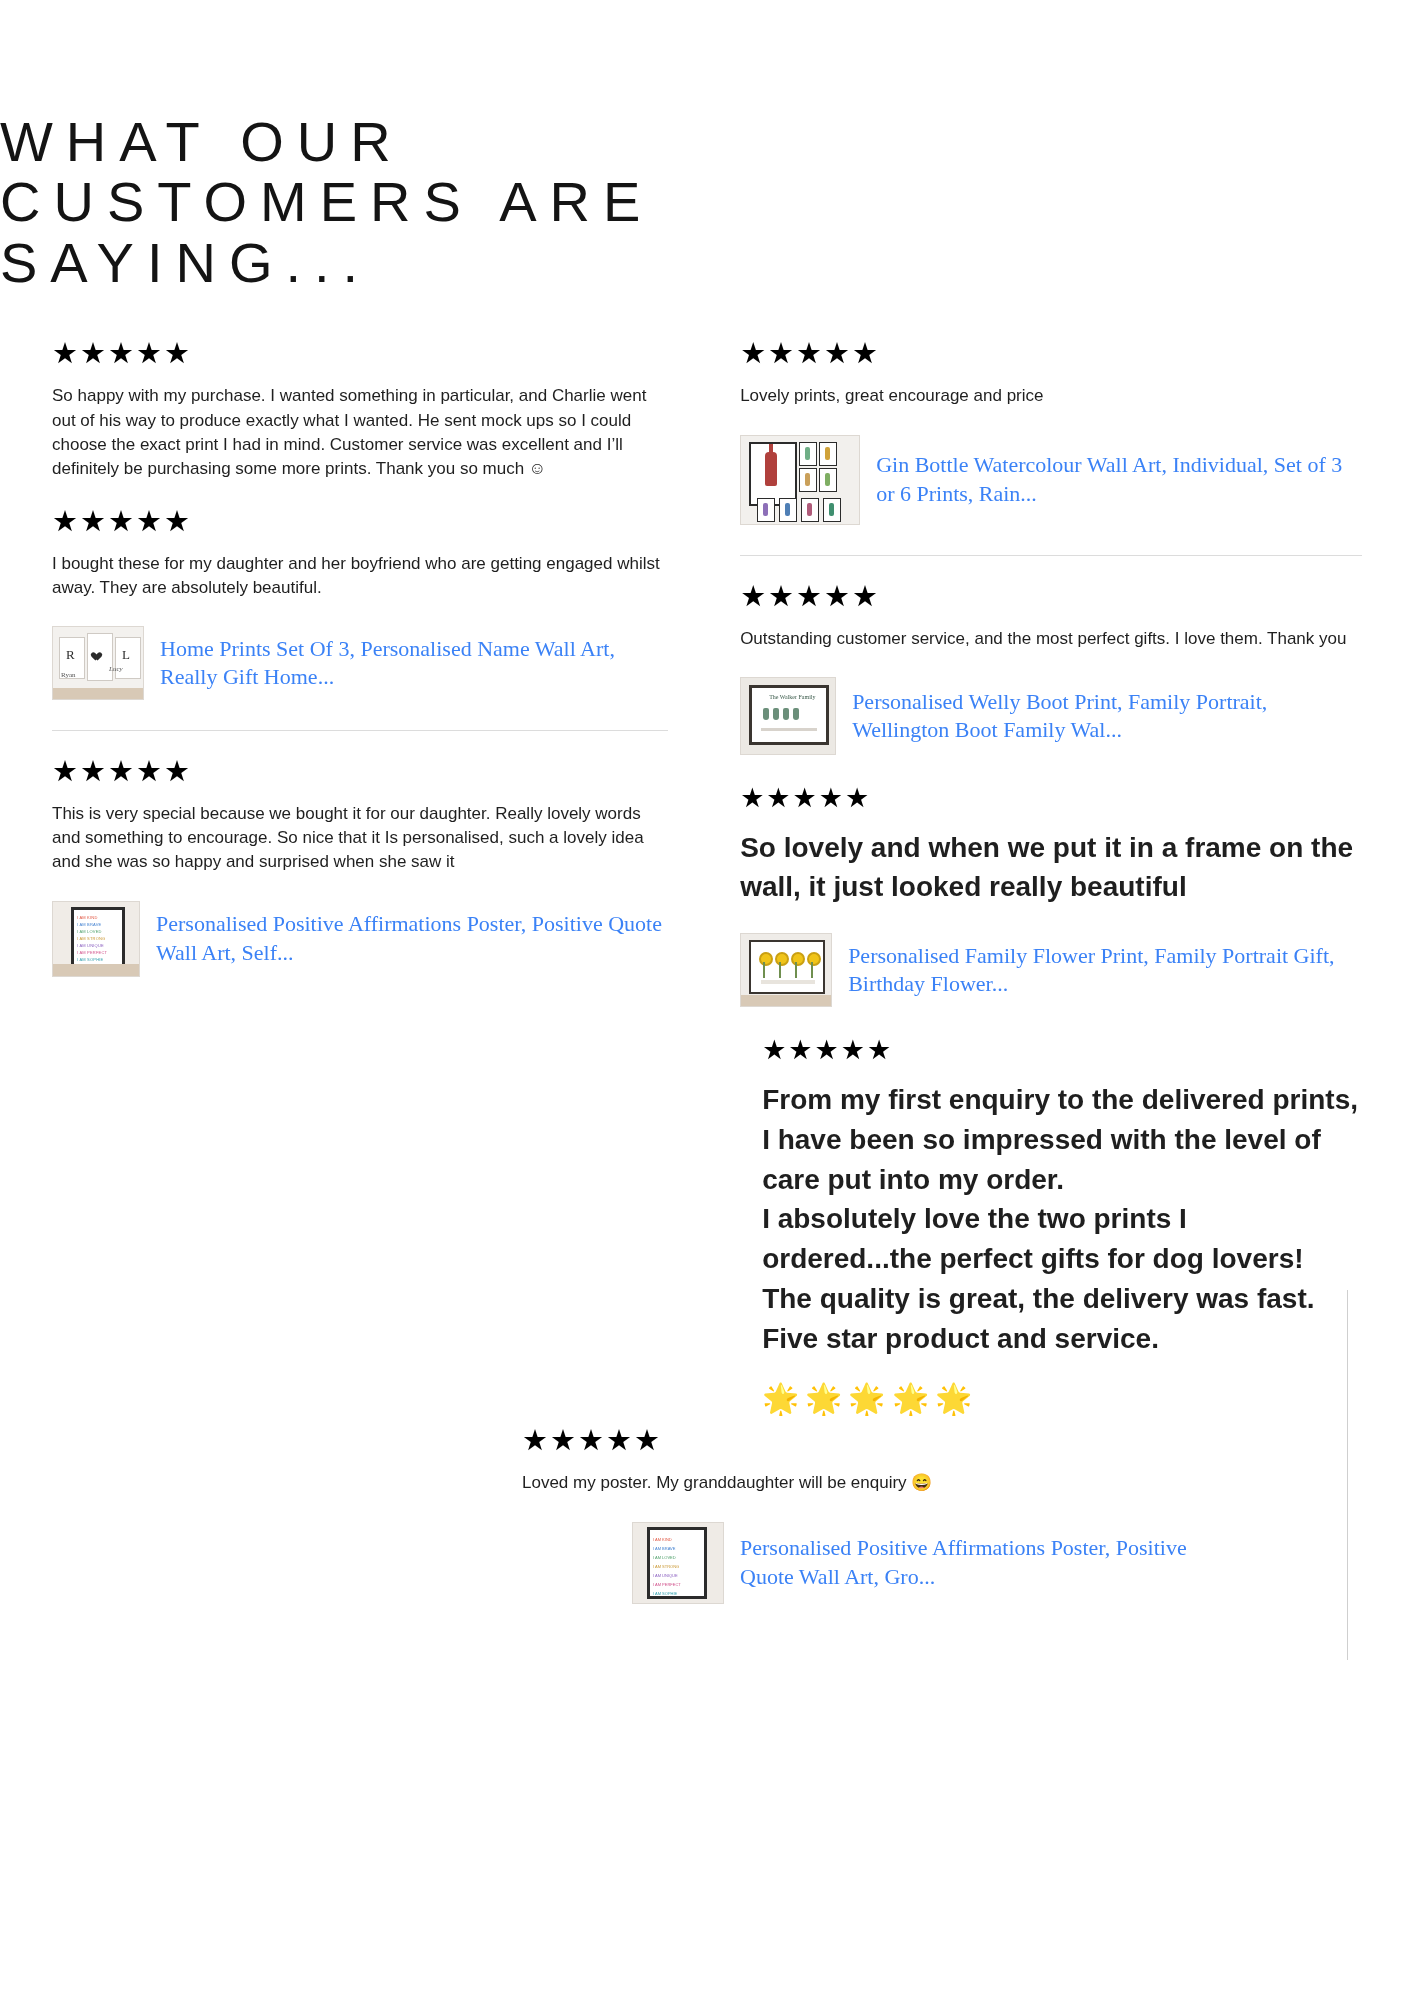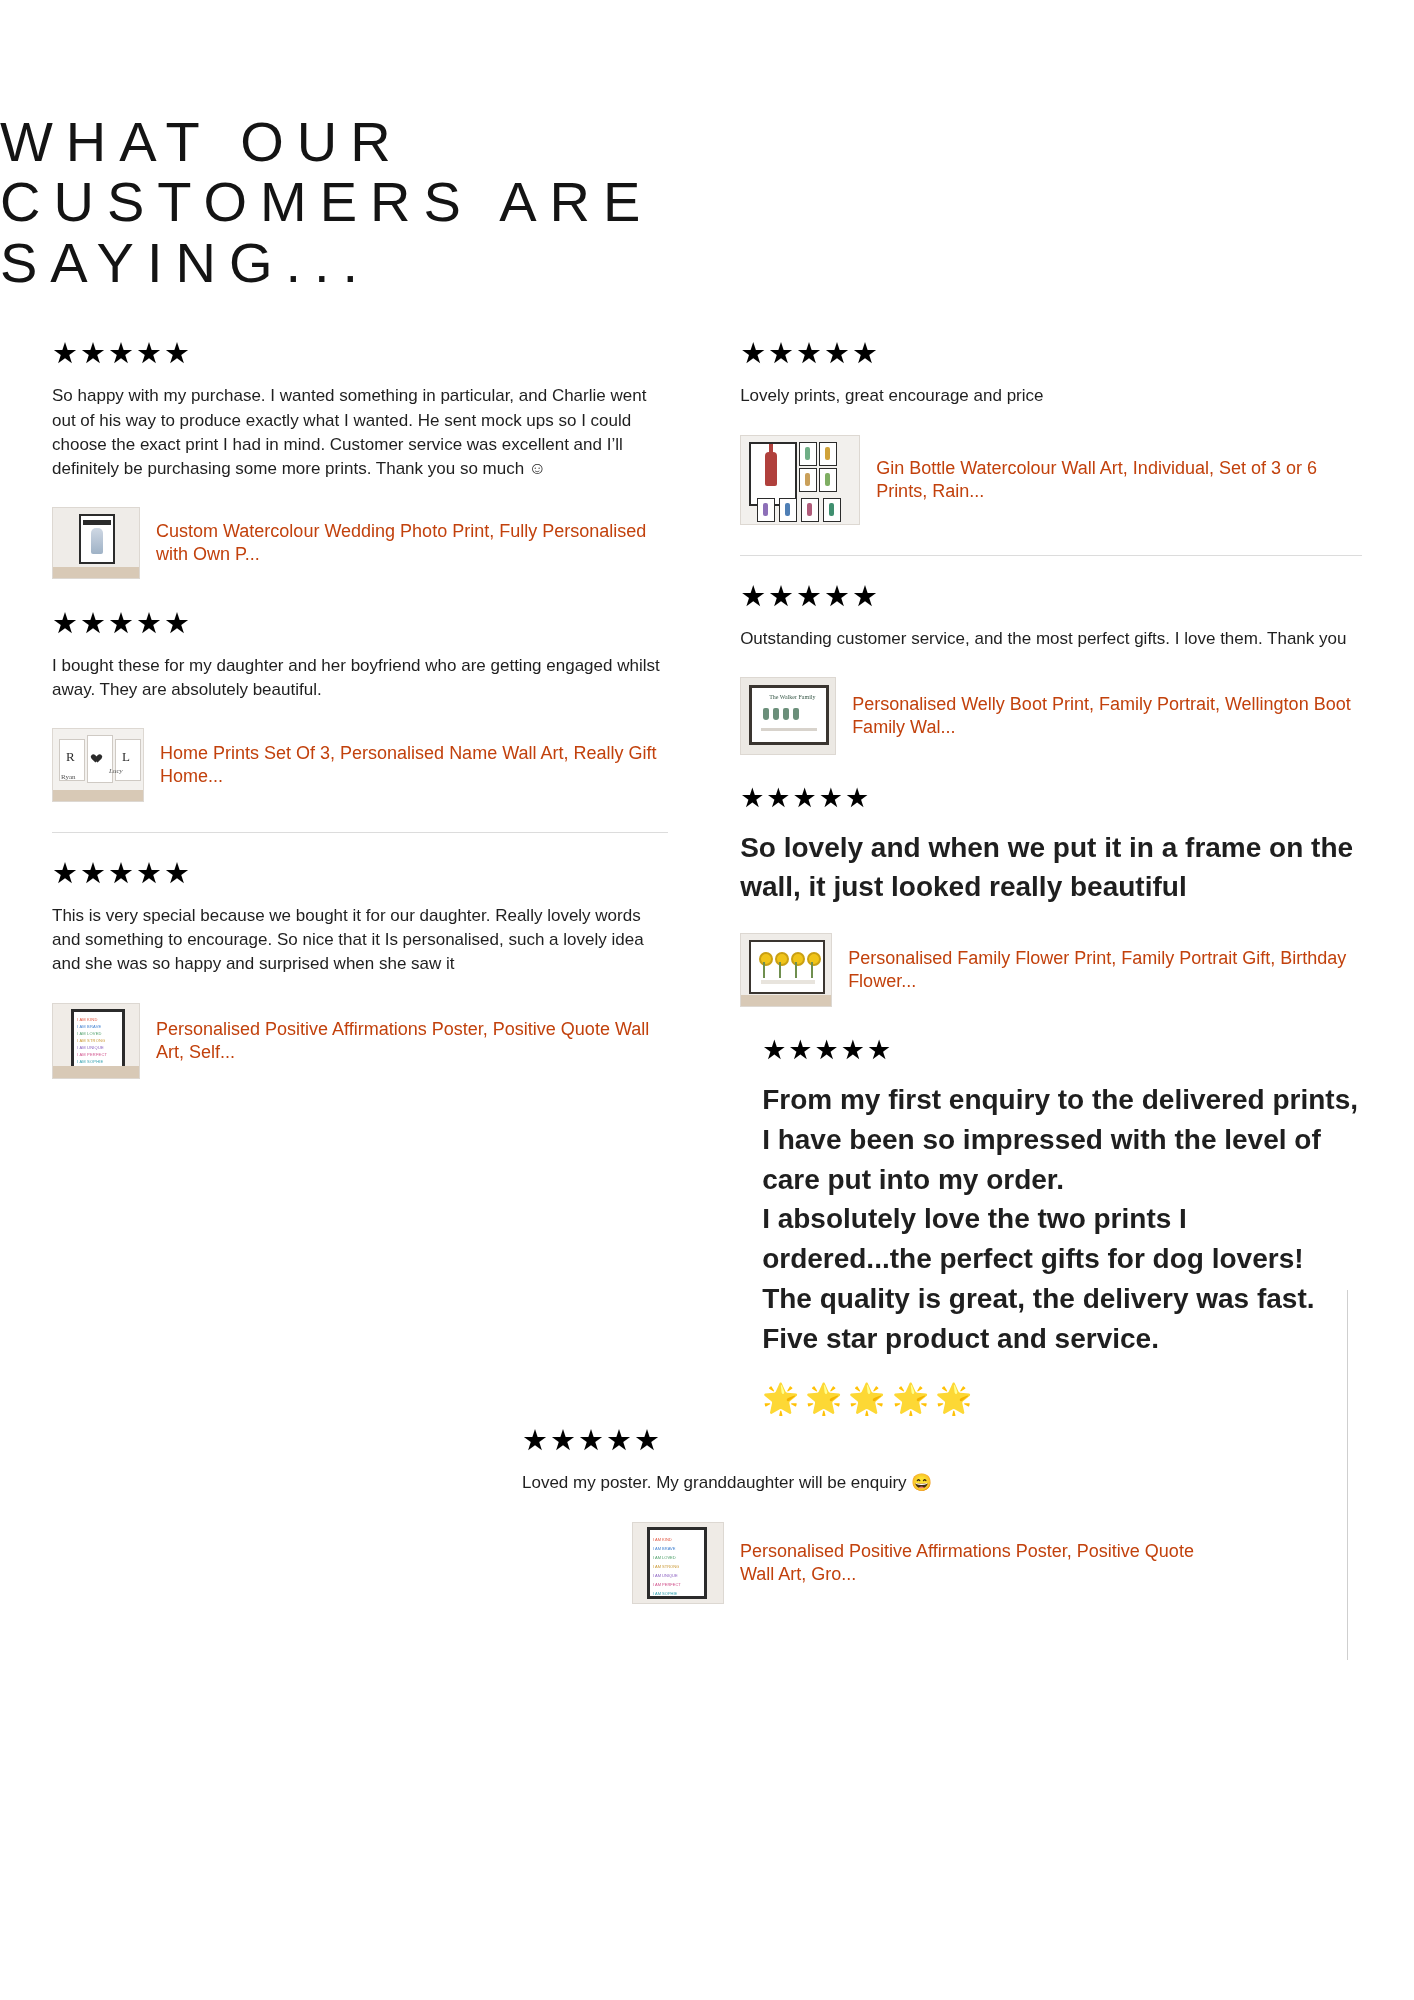--- a/index.html
+++ b/index.html
@@ -84,23 +84,24 @@
   }
 
   
   .product {
     display: flex;
     align-items: center;
     gap: 16px;
     margin-bottom: 30px;
   }
   .product-title {
-    font-size: 18px;
+    font-size: 22px;
     line-height: 1.28;
-    color: #c2410c;
+    color: #3b82f6;
+    font-family: Liberation Serif, serif;
   }
 
   
   .thumb {
     flex: 0 0 auto;
     position: relative;
     background: #efece8;
     border: 1px solid #ddd8d2;
     box-sizing: border-box;
     overflow: hidden;
@@ -232,29 +233,20 @@
     <span class="line">SAYING...</span>
   </div>
 
   <div class="columns">
 
     <div class="col col-left">
 
       <div class="review">
         <div class="stars">★★★★★</div>
         <p class="review-text">So happy with my purchase. I wanted something in particular, and Charlie went out of his way to produce exactly what I wanted. He sent mock ups so I could choose the exact print I had in mind. Customer service was excellent and I’ll definitely be purchasing some more prints. Thank you so much ☺</p>
-        <div class="product">
-          <div class="thumb t-wed">
-            <div class="frame"></div>
-            <div class="cap"></div>
-            <div class="fig"></div>
-            <div class="shelf"></div>
-          </div>
-          <div class="product-title">Custom Watercolour Wedding Photo Print, Fully Personalised with Own P...</div>
-        </div>
       </div>
 
       <div class="review">
         <div class="stars">★★★★★</div>
         <p class="review-text">I bought these for my daughter and her boyfriend who are getting engaged whilst away. They are absolutely beautiful.</p>
         <div class="product">
           <div class="thumb t-home">
             <div class="p p1"></div>
             <div class="p p2"></div>
             <div class="p p3"></div>

